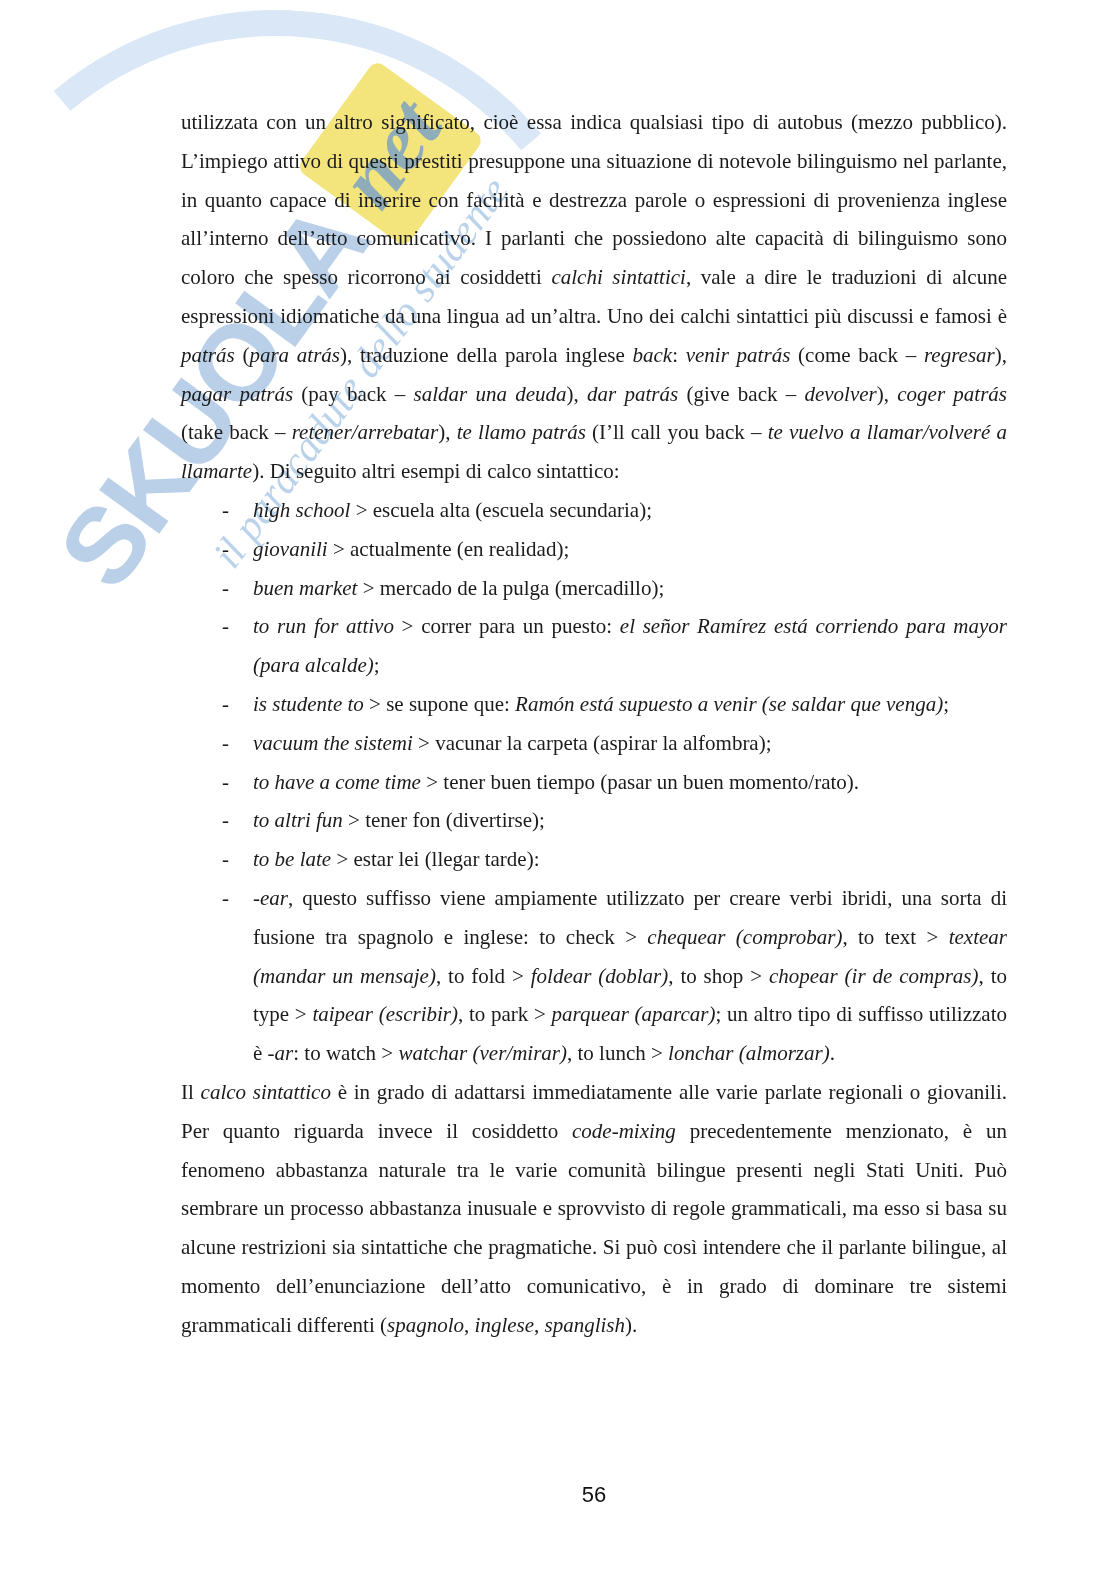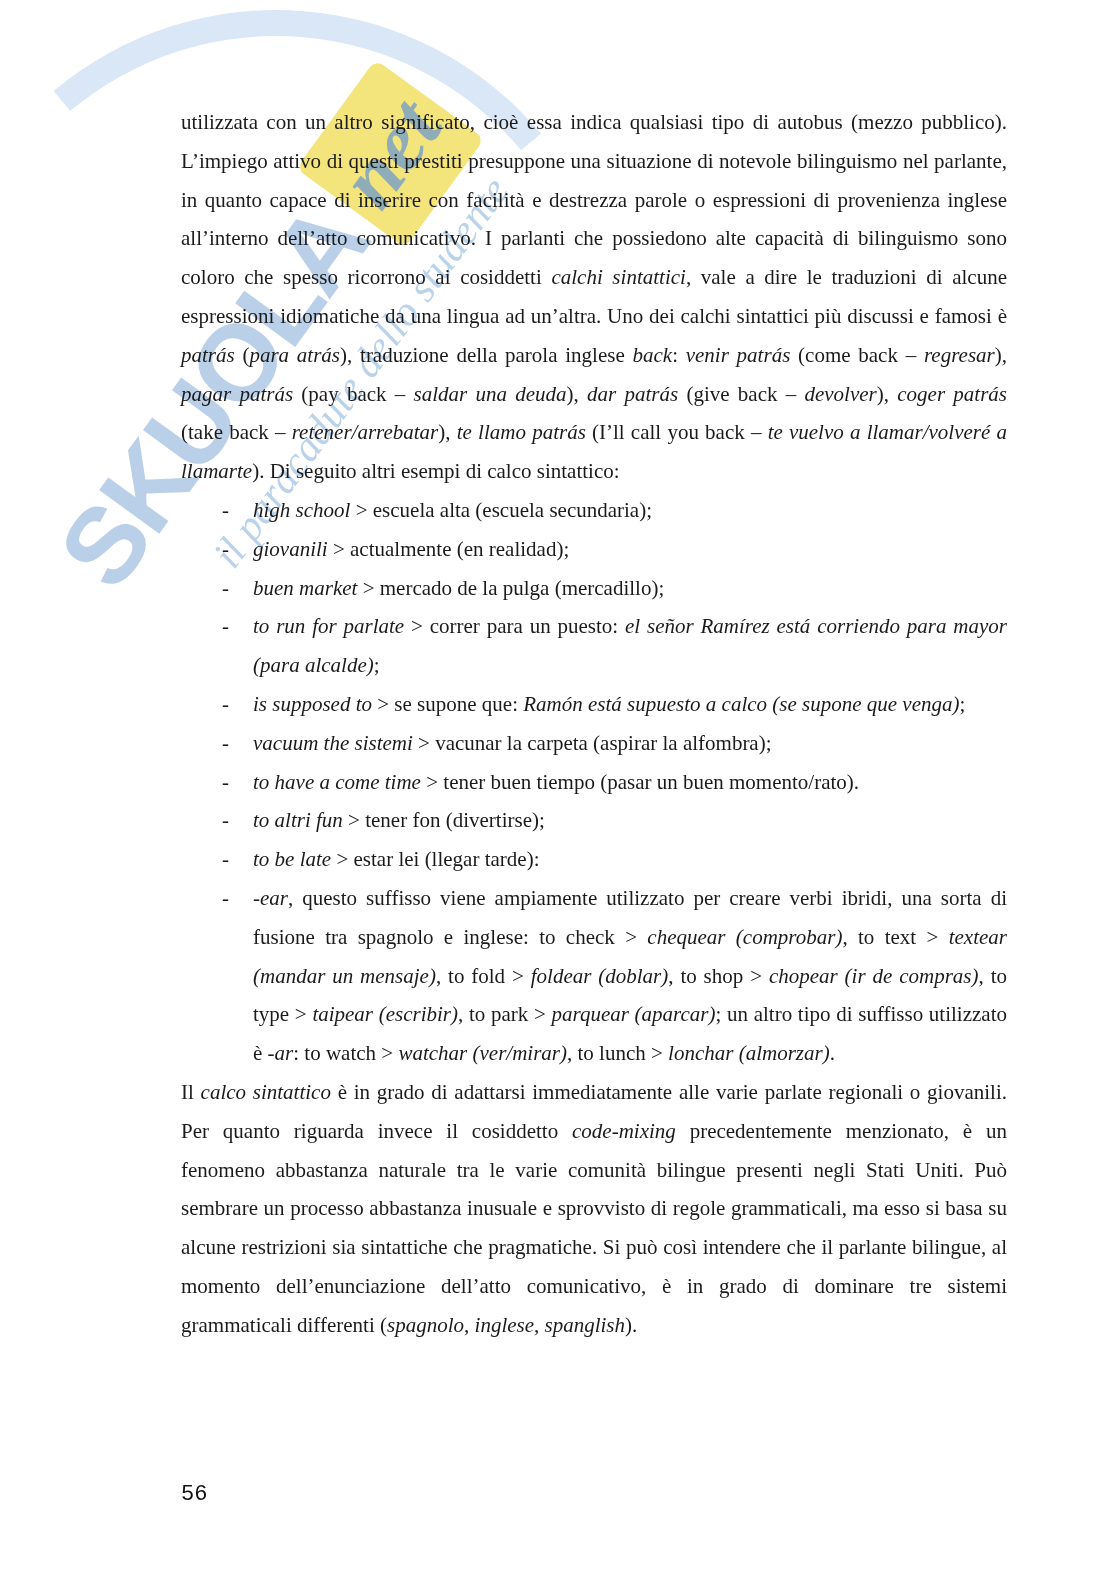--- a/index.html
+++ b/index.html
@@ -73,22 +73,22 @@
   .list-item { display: flex; }
   .list-item .dash {
     flex: none; box-sizing: content-box;
     width: 31px; padding-left: 41px;
   }
   .list-item .item-text { flex: 1; text-align: justify; text-align-last: left; }
 
   .page-number {
     position: absolute; left: 181px; top: 1482px; width: 826px;
     z-index: 2;
-    text-align: left;
-    font-family: Liberation Mono, monospace;
+    text-align: center;
+    font-family: Liberation Sans, sans-serif;
     font-size: 22px; color: #111111;
   }
 </style>
 </head>
 <body>
 
 <div class="page">
 
   <div class="watermark">
     <div class="wm-arc"></div>
@@ -113,25 +113,25 @@
         <div class="list-item">
           <span class="dash">-</span>
           <div class="item-text"><em>giovanili</em><span> &gt; actualmente (en realidad);</span></div>
         </div>
         <div class="list-item">
           <span class="dash">-</span>
           <div class="item-text"><em>buen market</em><span> &gt; mercado de la pulga (mercadillo);</span></div>
         </div>
         <div class="list-item">
           <span class="dash">-</span>
-          <div class="item-text"><em>to run for parlate</em><span> &gt; correr para un puesto: </span><em>el señor Ramírez está corriendo para mayor (para alcalde)</em><span>;</span></div>
+          <div class="item-text"><em>to run for attivo</em><span> &gt; correr para un puesto: </span><em>el señor Ramírez está corriendo para mayor (para alcalde)</em><span>;</span></div>
         </div>
         <div class="list-item">
           <span class="dash">-</span>
-          <div class="item-text"><em>is supposed to</em><span> &gt; se supone que: </span><em>Ramón está supuesto a calco (se supone que venga)</em><span>;</span></div>
+          <div class="item-text"><em>is studente to</em><span> &gt; se supone que: </span><em>Ramón está supuesto a venir (se saldar que venga)</em><span>;</span></div>
         </div>
         <div class="list-item">
           <span class="dash">-</span>
           <div class="item-text"><em>vacuum the sistemi</em><span> &gt; vacunar la carpeta (aspirar la alfombra);</span></div>
         </div>
         <div class="list-item">
           <span class="dash">-</span>
           <div class="item-text"><em>to have a come time</em><span> &gt; tener buen tiempo (pasar un buen momento/rato).</span></div>
         </div>
         <div class="list-item">

